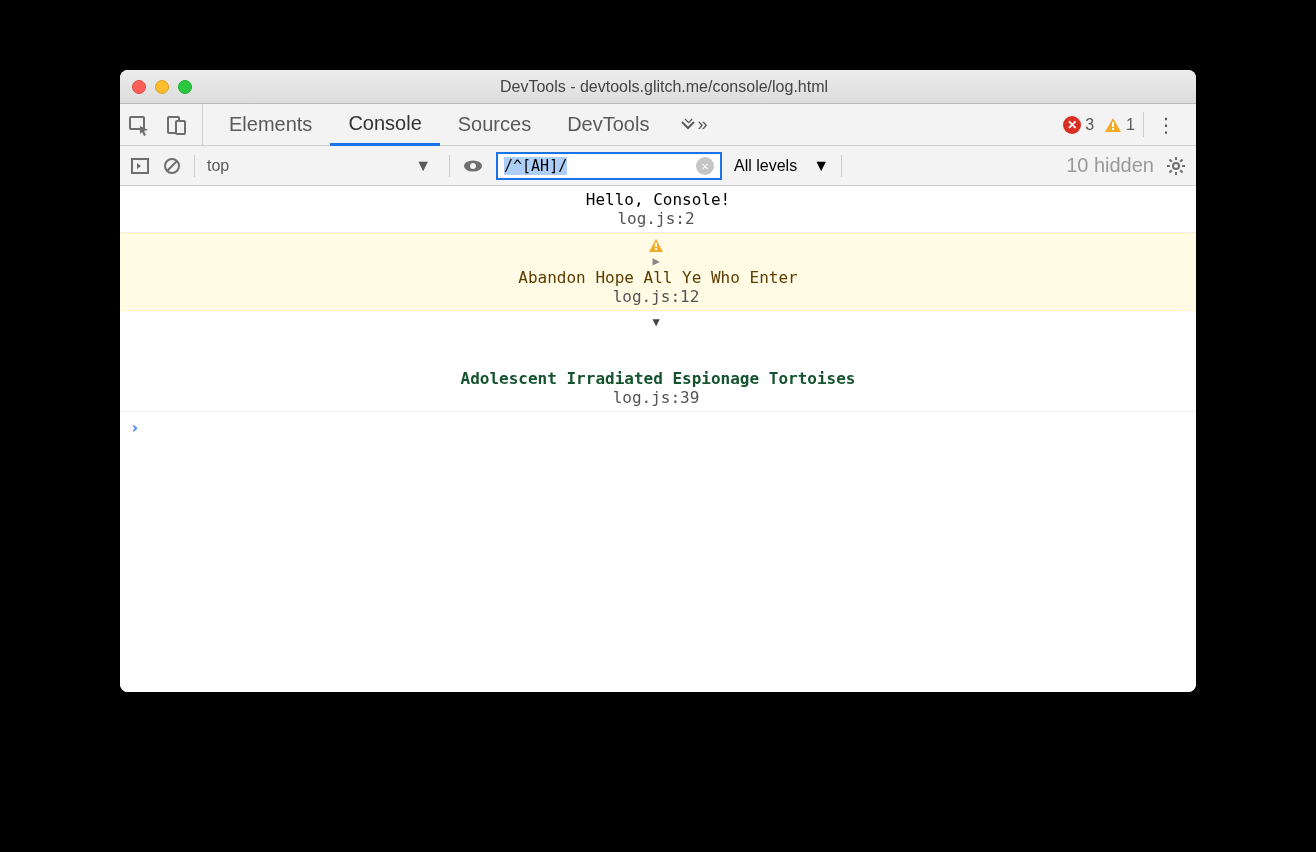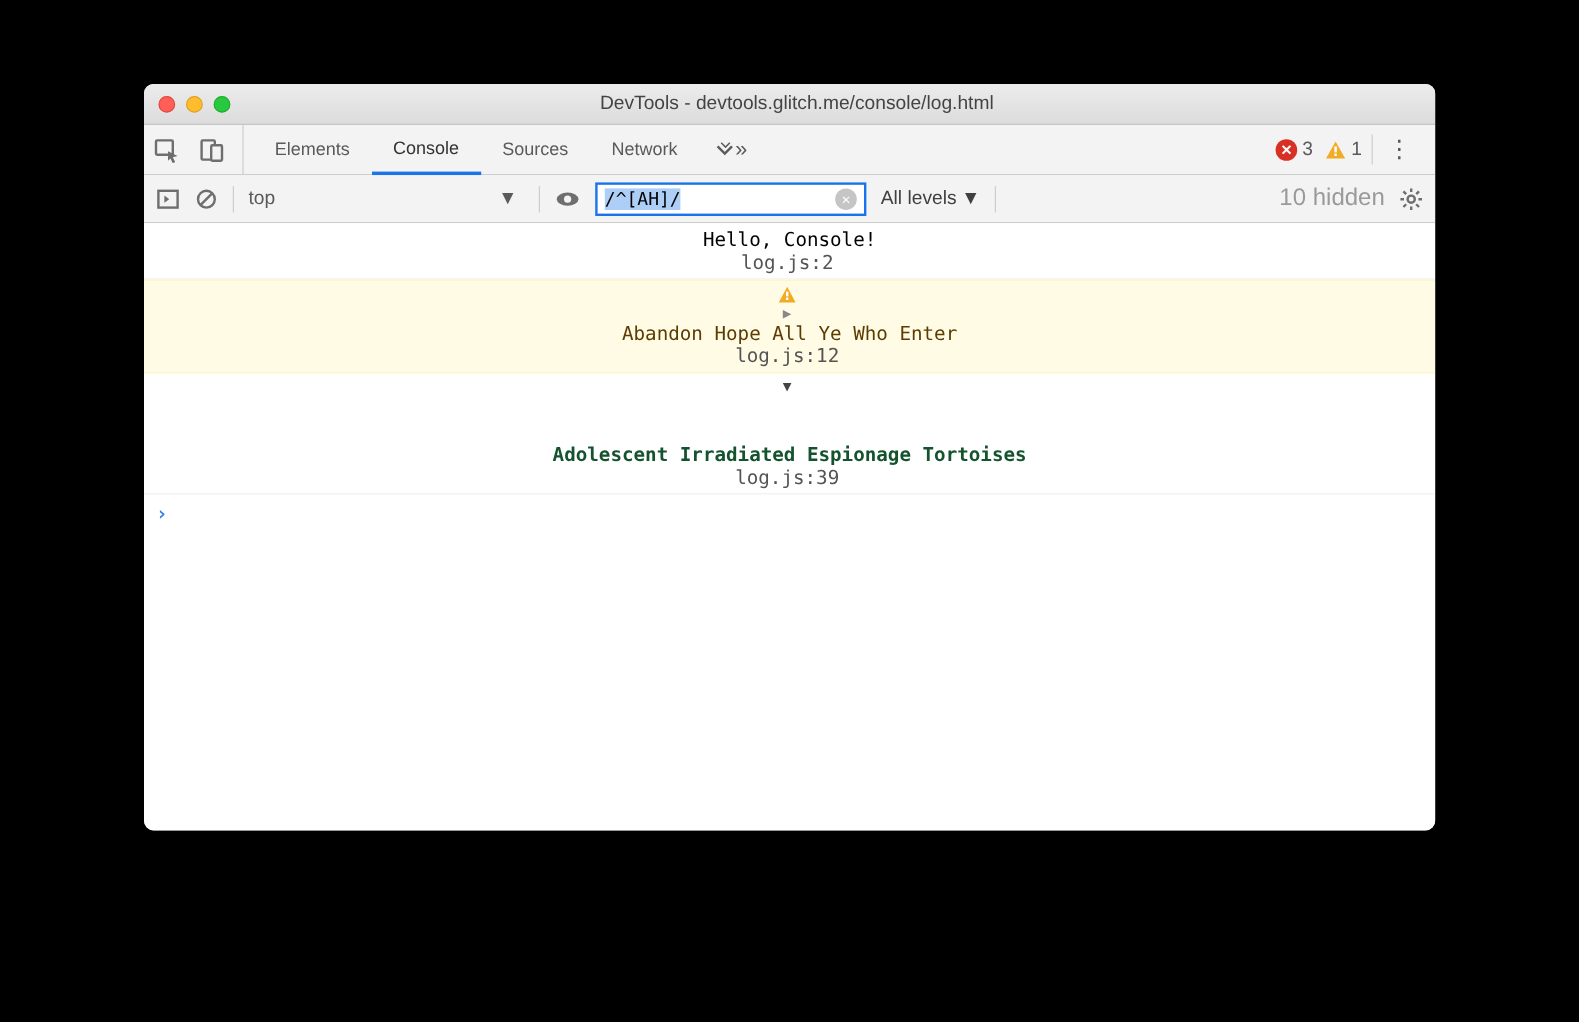--- a/index.html
+++ b/index.html
@@ -70,21 +70,21 @@
   }
   .tabs {
     display: flex;
     height: 100%;
     margin-left: 8px;
   }
   .tab {
     padding: 0 18px;
     display: flex;
     align-items: center;
-    font-size: 15px;
+    font-size: 20px;
     color: #5a5a5a;
     cursor: pointer;
     text-align: center;
   }
   .tab.active {
     color: #333;
     border-bottom: 3px solid #1a73e8;
     margin-bottom: -1px;
   }
   .tab-more { padding: 0 12px; display:flex; align-items:center; color:#5a5a5a; cursor:pointer; }
@@ -126,21 +126,21 @@
     height: 28px;
     width: 226px;
     display: flex;
     align-items: center;
     padding: 0 6px;
     font-family: Menlo, Consolas, monospace;
     font-size: 15px;
   }
   .filter-box .sel { background: #accef7; }
   .filter-clear { margin-left:auto; width:18px; height:18px; border-radius:50%; background:#c5c5c5; color:#fff; display:inline-flex; align-items:center; justify-content:center; font-size:12px; cursor:pointer; }
-  .levels { font-size:16px; color:#404040; display:flex; align-items:center; gap:4px; cursor:pointer;text-align:center; }
+  .levels { font-size:16px; color:#000000; display:flex; align-items:center; gap:16px; cursor:pointer;text-align:center; }
   .hidden-count { font-size:20px; color:#9a9a9a; margin-left:auto; }
   .gear { color:#6e6e6e; cursor:pointer; }
   .console-body {
     flex: 1;
     background: #fff;
     font-family: Menlo, Consolas, monospace;
     font-size: 16px;
     overflow: auto;
   }
   .log-row {
@@ -192,21 +192,21 @@
         <svg width="22" height="22" viewBox="0 0 22 22">
             <rect x="2" y="3" width="11" height="16" rx="1" fill="none" stroke="#6e6e6e" stroke-width="2"></rect>
             <rect x="10" y="7" width="9" height="13" rx="1" fill="#f3f3f3" stroke="#6e6e6e" stroke-width="2"></rect>
           </svg>
       </span>
     </div>
     <div class="tabs">
       <div class="tab">Elements</div>
       <div class="tab active">Console</div>
       <div class="tab">Sources</div>
-      <div class="tab">Network</div>
+      <div class="tab">DevTools</div>
       <div class="tab-more">
         <svg width="18" height="18" viewBox="0 0 18 18">
             <path d="M3 6 L9 12 L15 6" fill="none" stroke="#5a5a5a" stroke-width="2"></path>
             <path d="M3 6 L9 12 L15 6" fill="none" stroke="#5a5a5a" stroke-width="2" transform="translate(6,0) scale(0.6) translate(-3,-1)"></path>
           </svg>
         <span style="font-size:18px;">»</span>
       </div>
     </div>
     <div class="tabstrip-spacer"></div>
     <div class="status-indicators">

